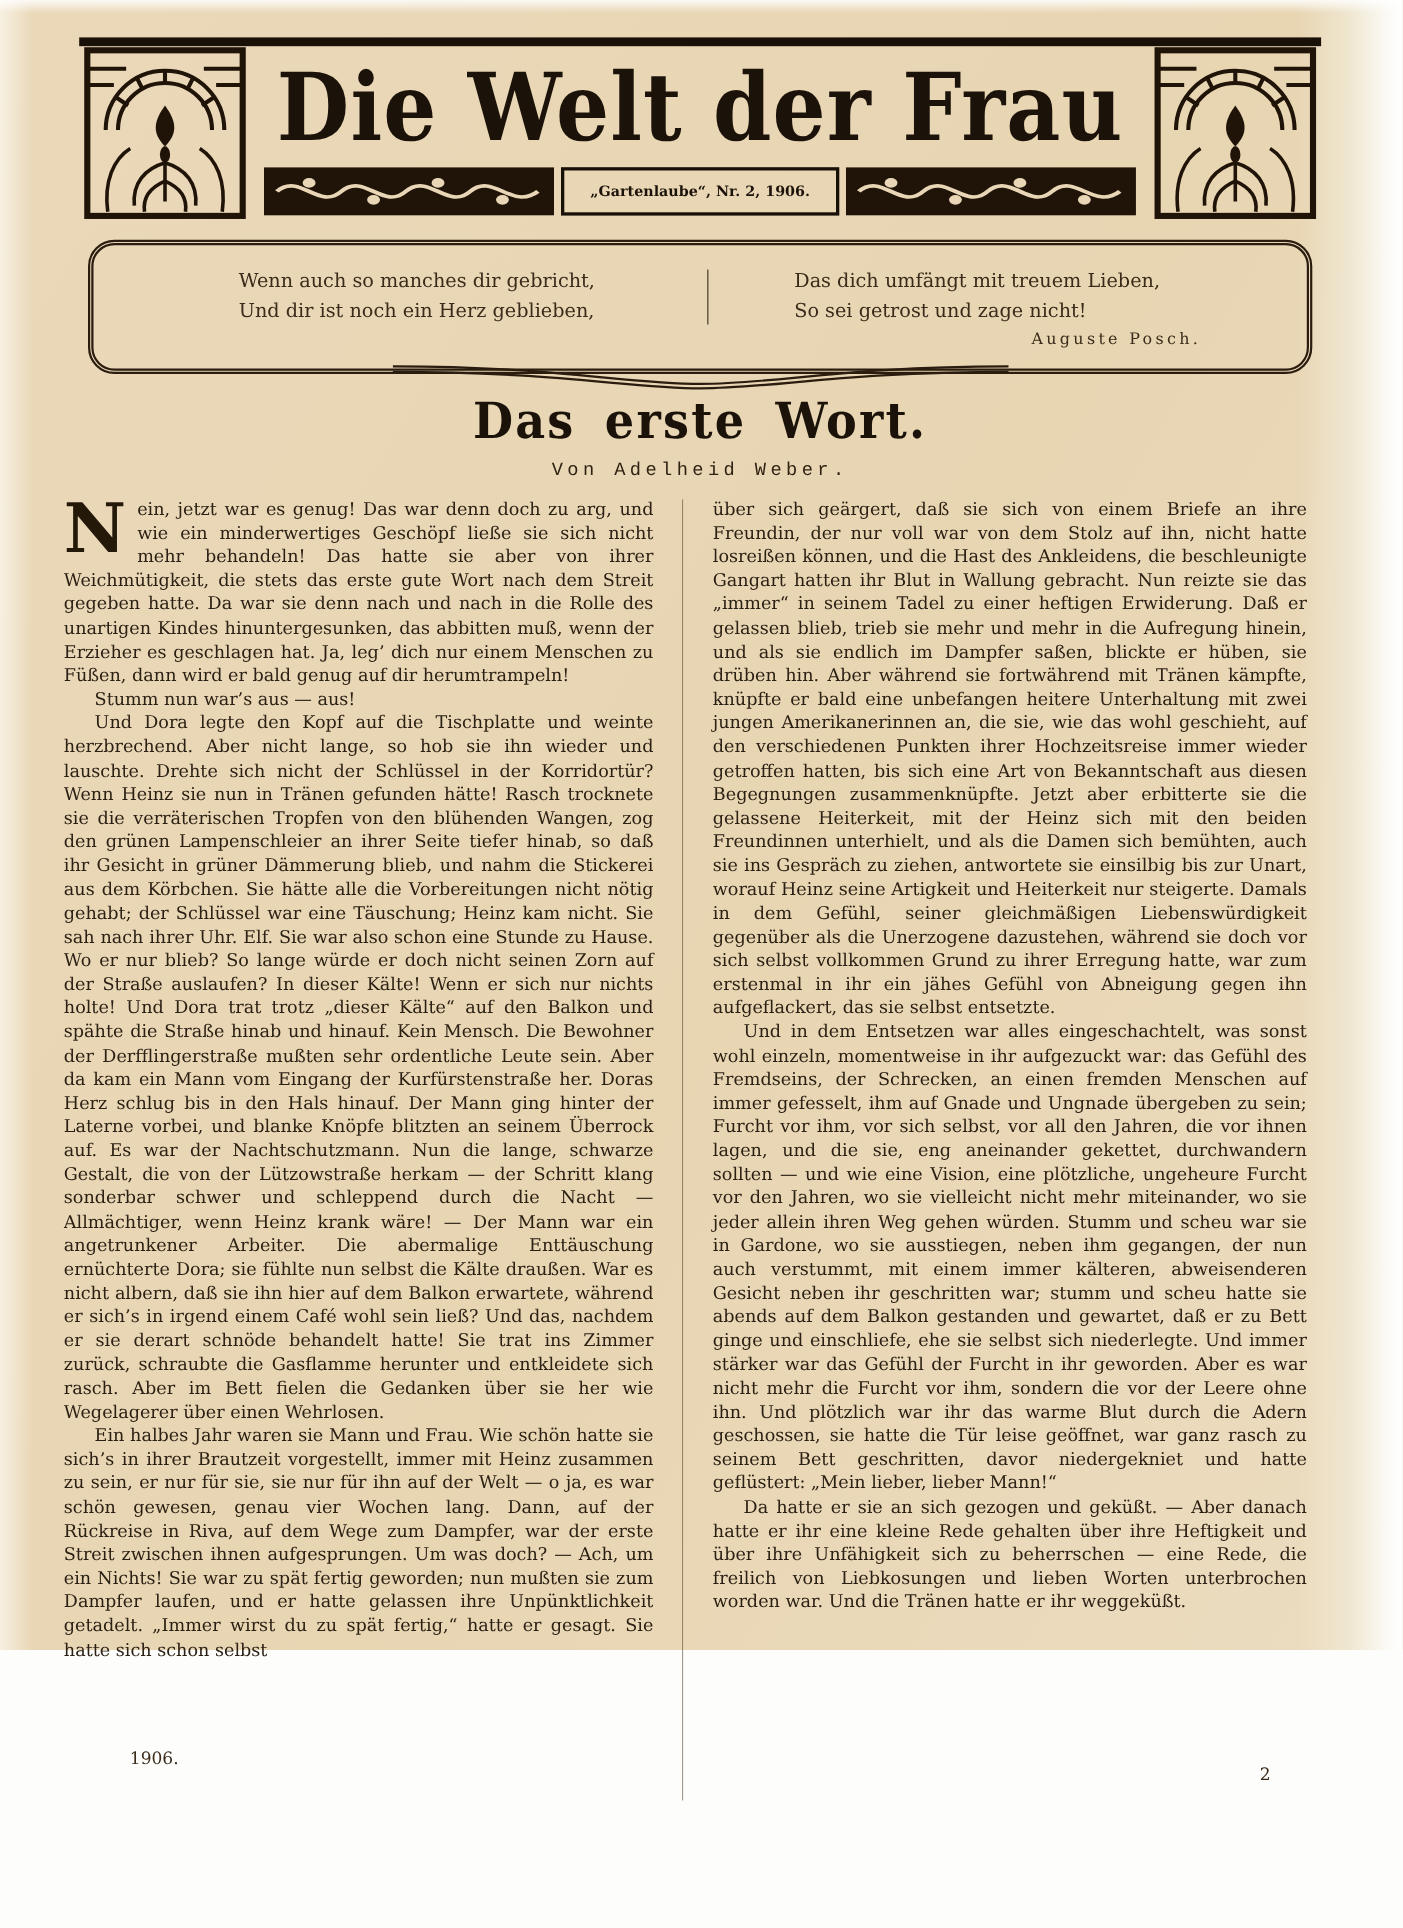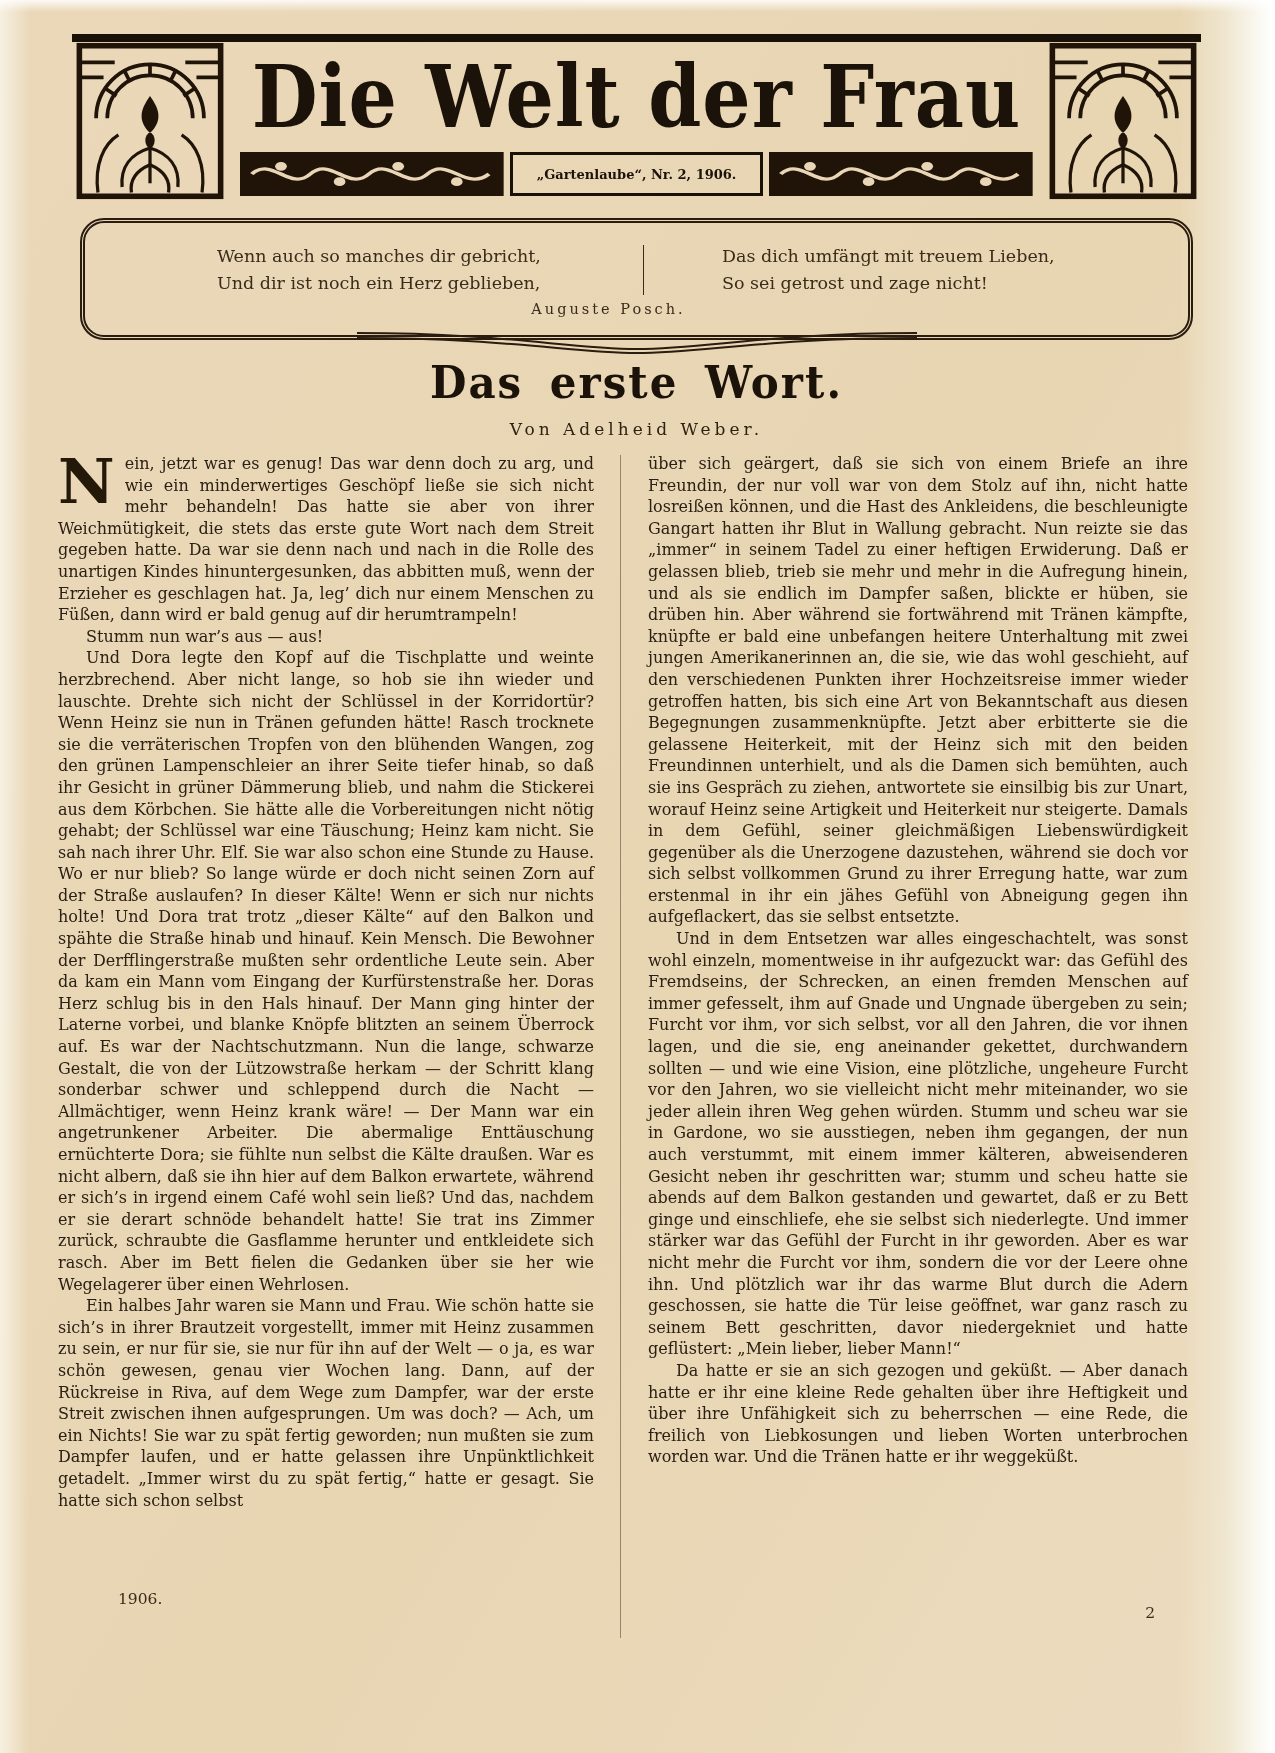--- a/index.html
+++ b/index.html
@@ -4,21 +4,21 @@
 <style>
   html,body{margin:0;padding:0;}
   body{
     width:1275px;height:1753px;
     background:#fdfdfb;
     font-family:"DejaVu Serif","Liberation Serif",serif;
     color:#2b2014;
     overflow:hidden;
   }
   .page{
-    position:relative;width:1275px;height:1753px;box-sizing:border-box;
+    position:relative;width:1275px;height:1500px;box-sizing:border-box;
     background:
       linear-gradient(180deg, rgba(255,255,255,.85) 0px, rgba(255,255,255,0) 12px),
       linear-gradient(90deg, rgba(248,243,230,.9) 0px, rgba(248,243,230,0) 30px),
       linear-gradient(90deg, rgba(233,214,178,0) 1180px, #efe6cf 1225px, #fbfaf5 1262px, #ffffff 1275px),
       linear-gradient(120deg, #ead8b9 0%, #e8d5b2 55%, #ecdcc0 100%);
     padding:34px 60px 0 58px;
   }
   
   .masthead{position:relative;height:168px;margin:0 14px;}
   .mast-topline{position:absolute;top:0;left:0;right:0;height:8px;background:#191007;}
@@ -44,31 +44,31 @@
   .verse-box{
     position:relative;margin:16px 22px 0;border:5px double #2a1c0e;border-radius:24px;
     padding:20px 40px 18px;
   }
   .verse-grid{display:flex;align-items:flex-end;}
   .verse-col{flex:1;font-size:17.5px;line-height:27px;color:#3a2b1a;}
   .verse-col.left{padding-left:92px;}
   .verse-col.right{padding-left:78px;}
   .verse-divider{width:1px;align-self:stretch;background:#3a2b1a;margin:2px 0;}
   .verse-attribution{
-    text-align:center;font-size:14.5px;letter-spacing:3px;color:#3a2b1a;
+    text-align:right;font-size:14.5px;letter-spacing:3px;color:#3a2b1a;
     margin:4px 56px 0 0;
   }
   .verse-tail{position:absolute;left:50%;bottom:-20px;transform:translateX(-50%);width:560px;height:26px;}
   .verse-tail svg{width:100%;height:100%;display:block;}
   
   .article-title{
     text-align:center;font-size:42px;font-weight:bold;color:#1b1209;
     margin-top:18px;word-spacing:10px;letter-spacing:2px;transform:scaleY(1.08);
   }
-  .article-byline{text-align:center;font-size:17px;letter-spacing:4px;margin-top:12px;color:#2f2212;}
+  .article-byline{text-align:center;font-size:17px;letter-spacing:4px;margin-top:12px;color:#2f2212;font-family:Liberation Mono, monospace;}
   .columns{display:flex;margin-top:14px;height:1185px;overflow:hidden;}
   .col{width:540px;}
   .col.left{width:536px;}
   .col-gutter{width:1px;background:rgba(70,52,28,.5);margin:2px 27px 0 26px;}
   .col p{
     margin:0;text-align:justify;font-size:16px;line-height:21.6px;
     text-indent:28px;color:#2b2014;
   }
   .col p.opening{text-indent:0;}
   .col p.continuation{text-indent:0;}

